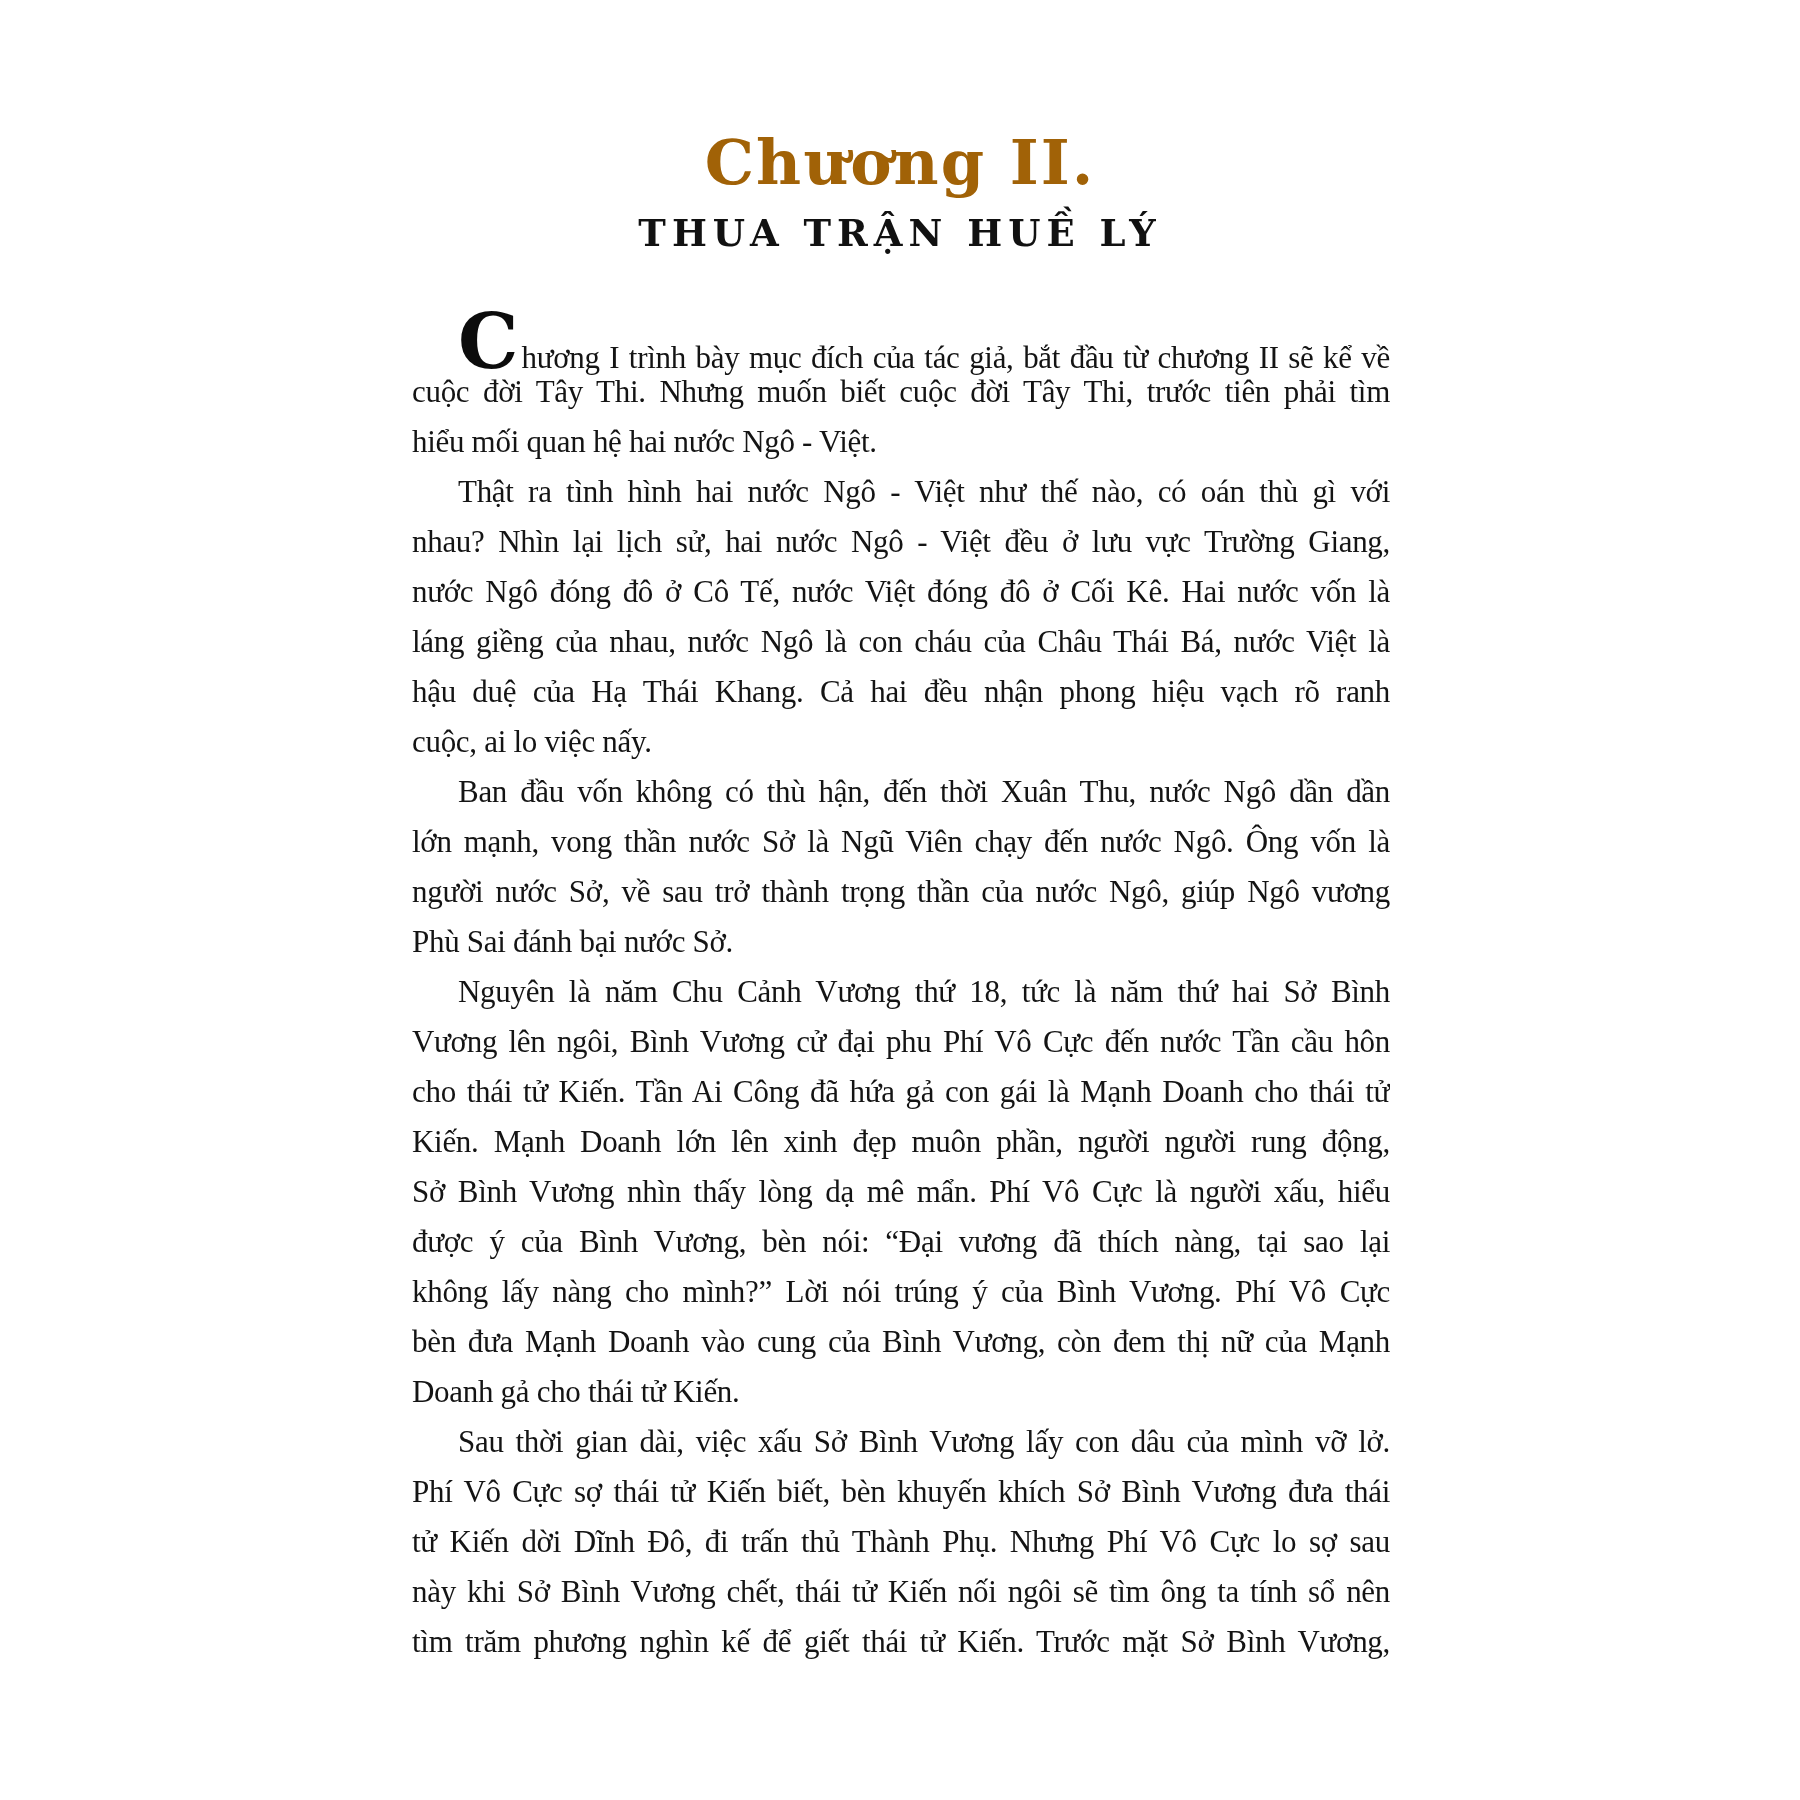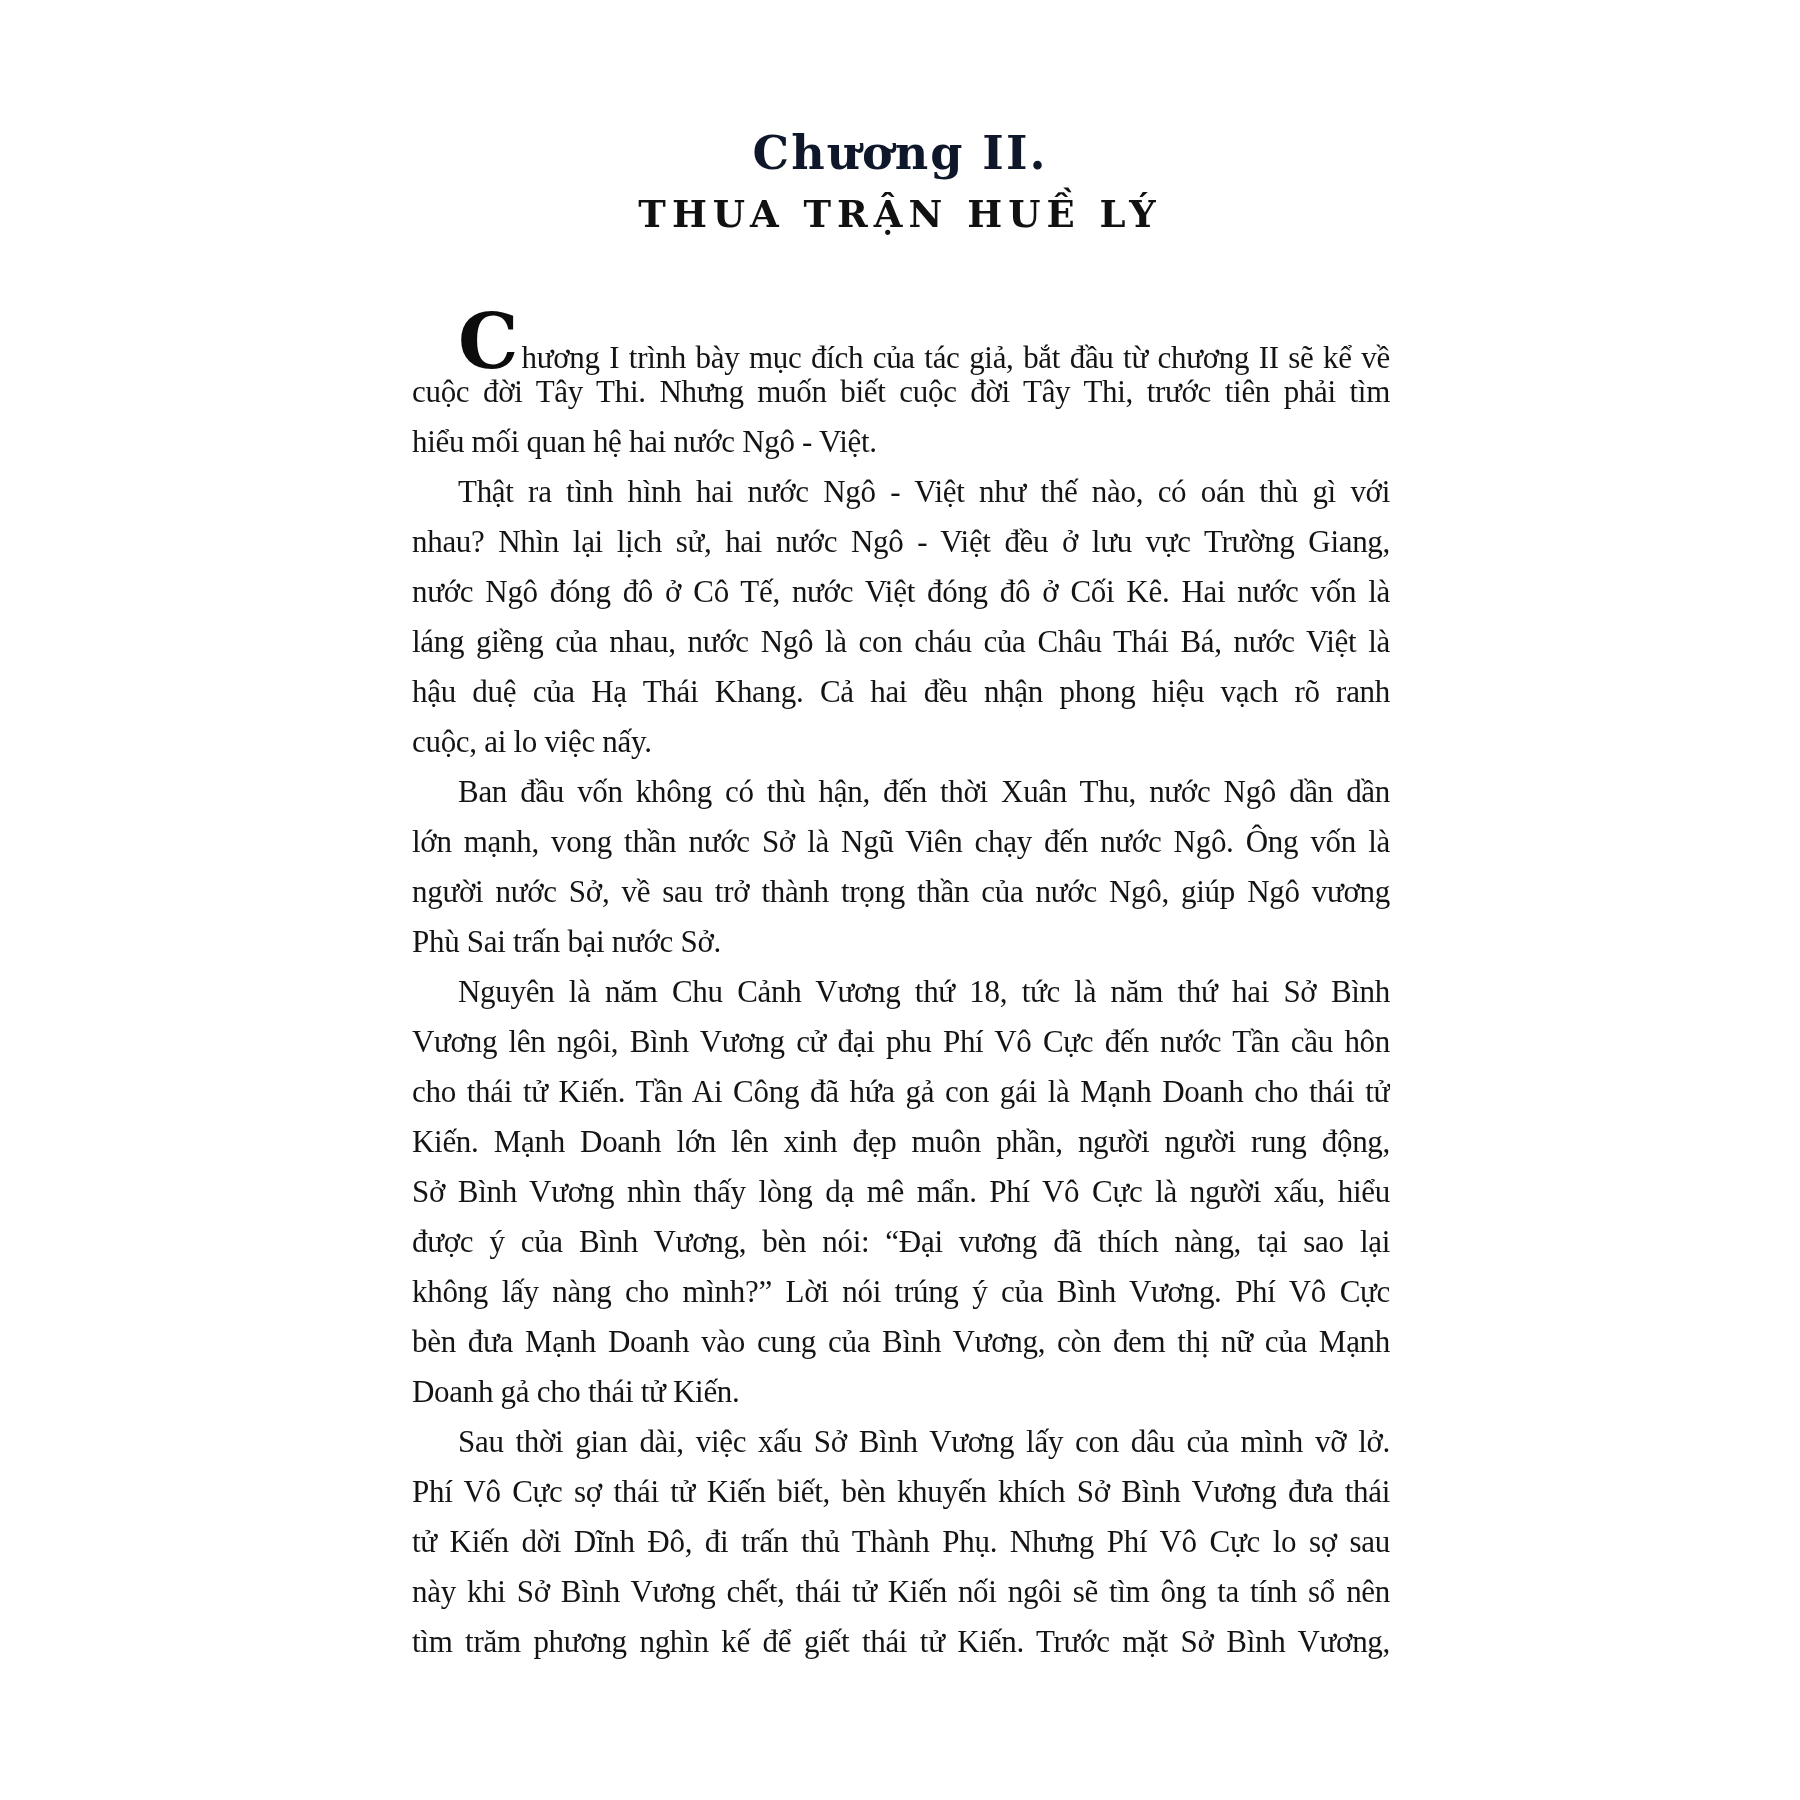--- a/index.html
+++ b/index.html
@@ -14,24 +14,24 @@
   }
   .titles {
     position: absolute;
     top: 126px;
     left: 0;
     width: 100%;
     text-align: center;
   }
   .chapter-label {
     font-family: "DejaVu Serif", serif;
-    font-size: 46px;
+    font-size: 62px;
     font-weight: 700;
     letter-spacing: 2px;
-    color: #0f172a;
+    color: #a16207;
   }
   .chapter-title {
     margin-top: 12px;
     font-family: "DejaVu Serif", serif;
     font-size: 37px;
     font-weight: 700;
     letter-spacing: 6px;
     color: #111111;
   }
   .body-text {
@@ -77,21 +77,21 @@
       <div class="line last">hiểu mối quan hệ hai nước Ngô - Việt.</div>
       <div class="line indent">Thật ra tình hình hai nước Ngô - Việt như thế nào, có oán thù gì với</div>
       <div class="line">nhau? Nhìn lại lịch sử, hai nước Ngô - Việt đều ở lưu vực Trường Giang,</div>
       <div class="line">nước Ngô đóng đô ở Cô Tế, nước Việt đóng đô ở Cối Kê. Hai nước vốn là</div>
       <div class="line">láng giềng của nhau, nước Ngô là con cháu của Châu Thái Bá, nước Việt là</div>
       <div class="line">hậu duệ của Hạ Thái Khang. Cả hai đều nhận phong hiệu vạch rõ ranh</div>
       <div class="line last">cuộc, ai lo việc nấy.</div>
       <div class="line indent">Ban đầu vốn không có thù hận, đến thời Xuân Thu, nước Ngô dần dần</div>
       <div class="line">lớn mạnh, vong thần nước Sở là Ngũ Viên chạy đến nước Ngô. Ông vốn là</div>
       <div class="line">người nước Sở, về sau trở thành trọng thần của nước Ngô, giúp Ngô vương</div>
-      <div class="line last">Phù Sai trấn bại nước Sở.</div>
+      <div class="line last">Phù Sai đánh bại nước Sở.</div>
       <div class="line indent">Nguyên là năm Chu Cảnh Vương thứ 18, tức là năm thứ hai Sở Bình</div>
       <div class="line">Vương lên ngôi, Bình Vương cử đại phu Phí Vô Cực đến nước Tần cầu hôn</div>
       <div class="line">cho thái tử Kiến. Tần Ai Công đã hứa gả con gái là Mạnh Doanh cho thái tử</div>
       <div class="line">Kiến. Mạnh Doanh lớn lên xinh đẹp muôn phần, người người rung động,</div>
       <div class="line">Sở Bình Vương nhìn thấy lòng dạ mê mẩn. Phí Vô Cực là người xấu, hiểu</div>
       <div class="line">được ý của Bình Vương, bèn nói: “Đại vương đã thích nàng, tại sao lại</div>
       <div class="line">không lấy nàng cho mình?” Lời nói trúng ý của Bình Vương. Phí Vô Cực</div>
       <div class="line">bèn đưa Mạnh Doanh vào cung của Bình Vương, còn đem thị nữ của Mạnh</div>
       <div class="line last">Doanh gả cho thái tử Kiến.</div>
       <div class="line indent">Sau thời gian dài, việc xấu Sở Bình Vương lấy con dâu của mình vỡ lở.</div>

